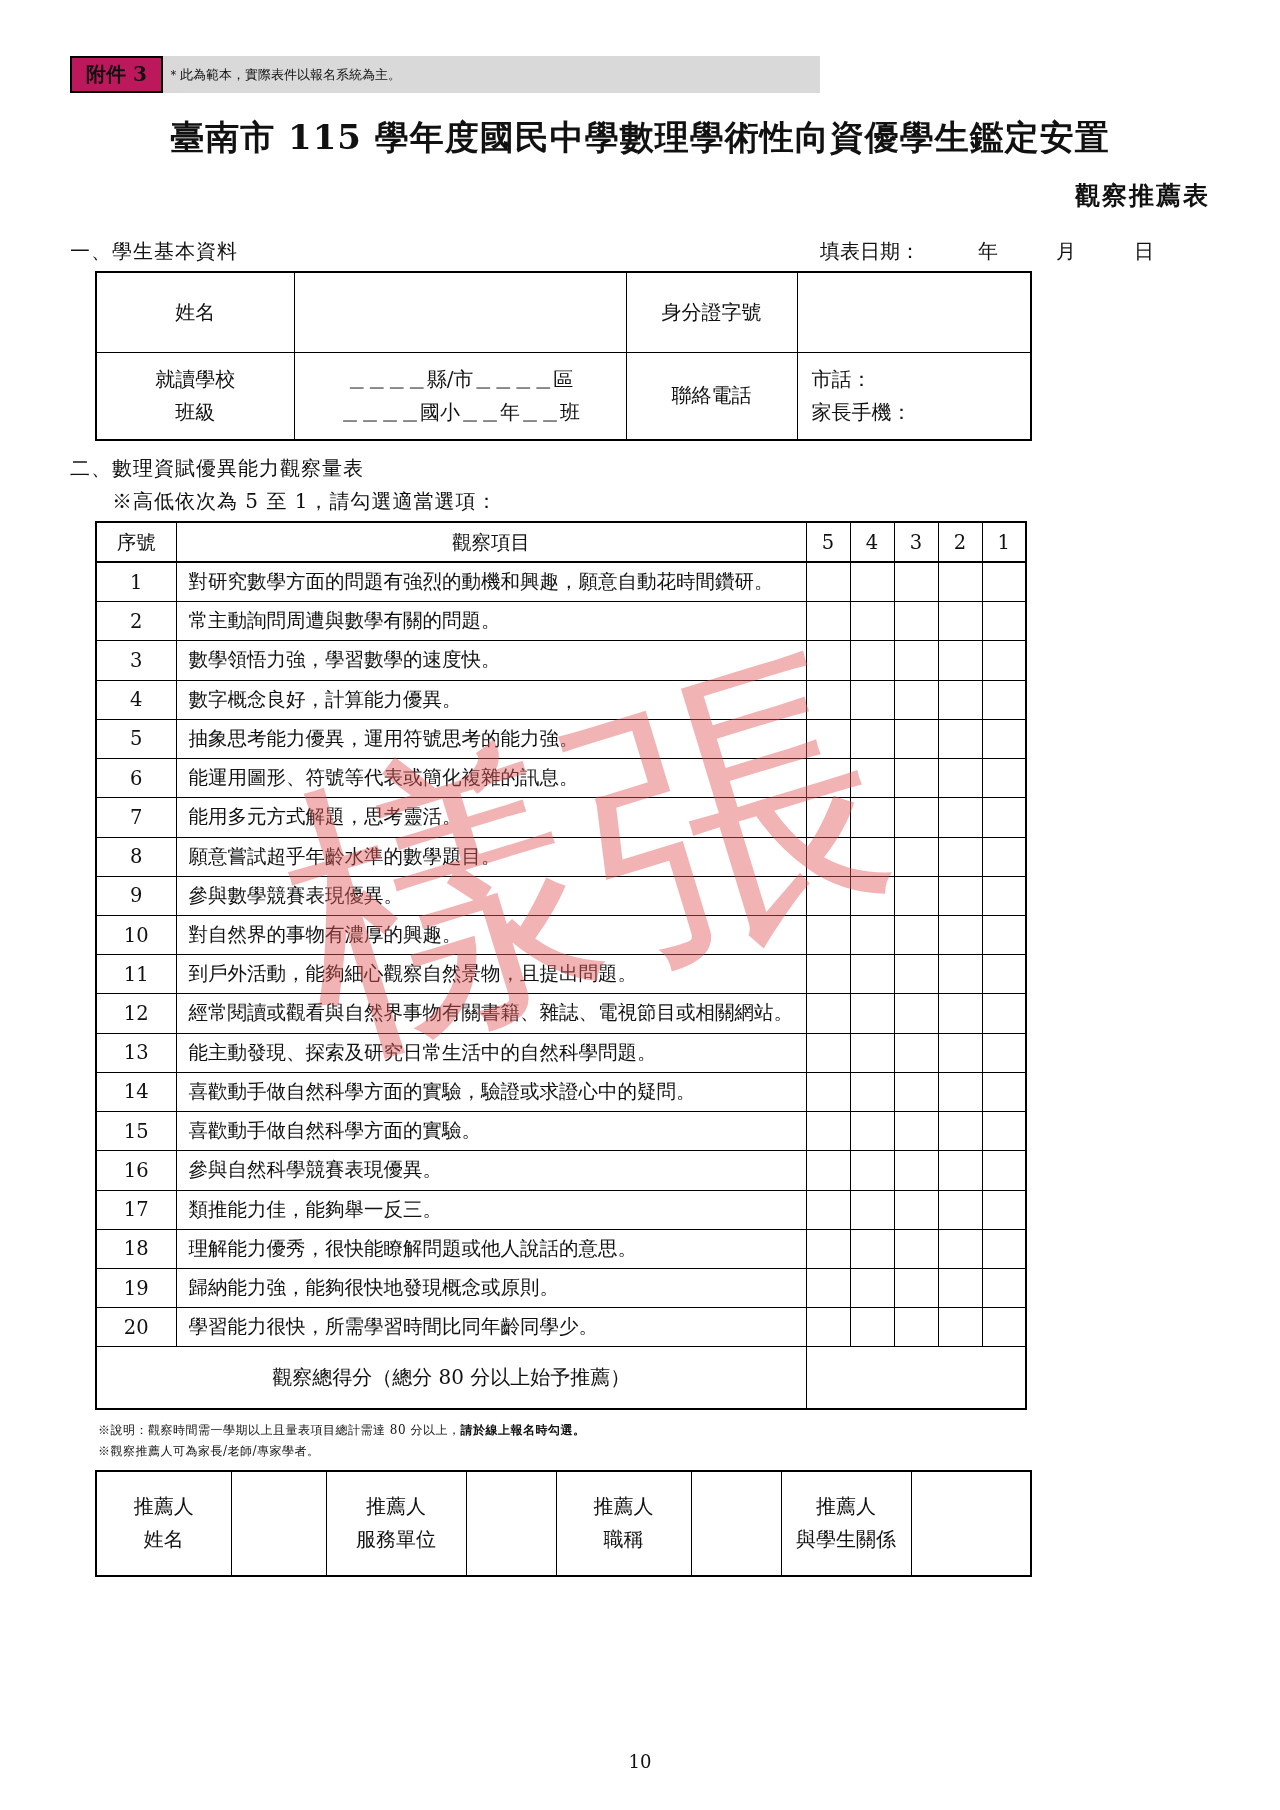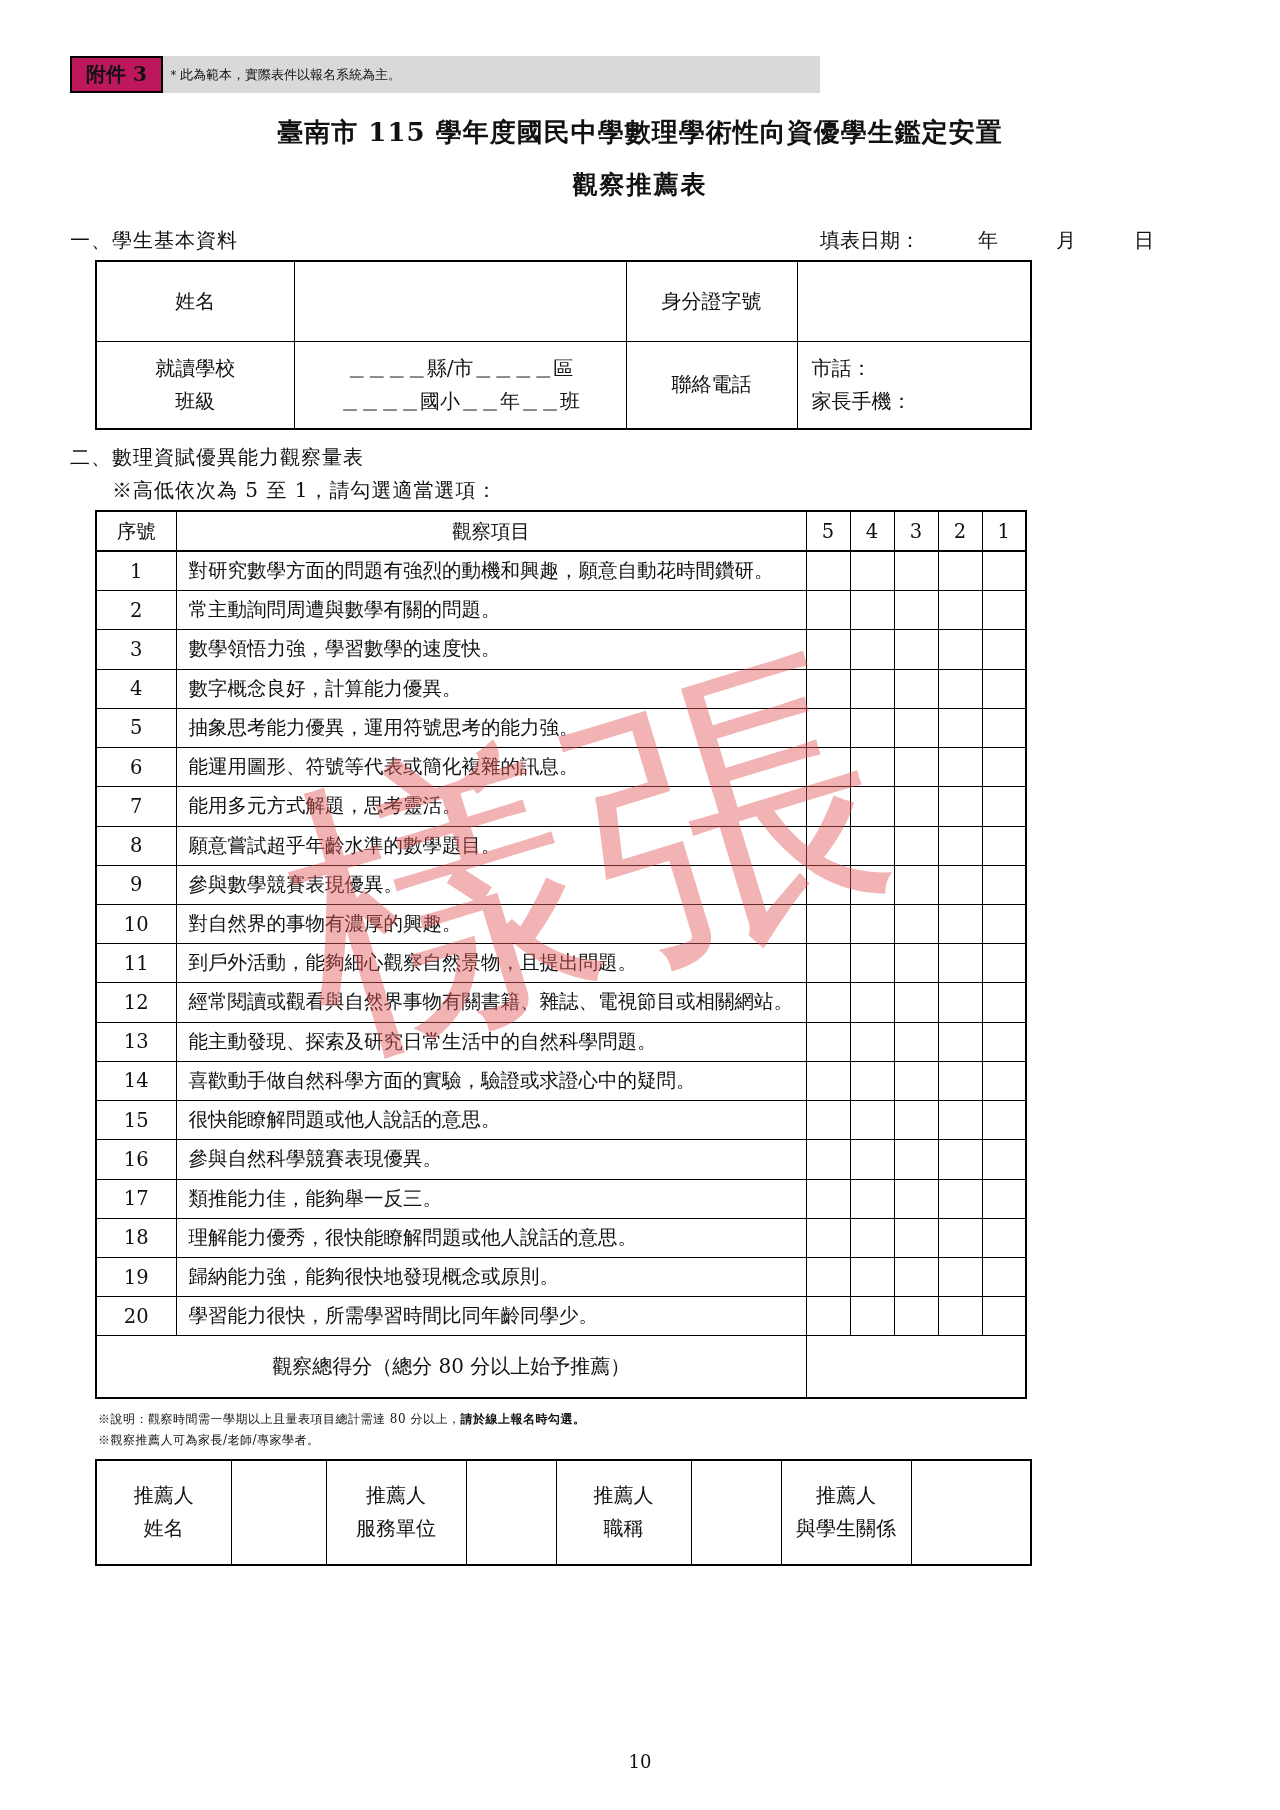--- a/index.html
+++ b/index.html
@@ -29,22 +29,22 @@
     background: #d9d9d9;
     font-size: 13px;
     display: flex;
     align-items: center;
     padding: 3px 16px 3px 4px;
     white-space: nowrap;
     flex: 1;
   }
 
   
-  .title1 { text-align: center; font-size: 26px; font-weight: bold; letter-spacing: 1px; margin-top: 22px; }
-  .title2 { text-align: center; font-size: 25px; font-weight: bold; letter-spacing: 2px; margin-top: 18px; }
+  .title1 { text-align: center; font-size: 34px; font-weight: bold; letter-spacing: 1px; margin-top: 22px; }
+  .title2 { text-align: right; font-size: 25px; font-weight: bold; letter-spacing: 2px; margin-top: 18px; }
 
   
   .sec1-row { display: flex; align-items: baseline; margin-top: 26px; font-size: 20px; }
   .sec1-heading { letter-spacing: 1px; }
   .date-line { margin-left: auto; display: flex; align-items: baseline; width: 390px; }
   .date-line .unit { margin-left: 58px; }
 
   
   table { border-collapse: collapse; table-layout: fixed; }
   td { border: 1px solid #000; font-size: 20px; vertical-align: middle; }
@@ -299,21 +299,21 @@
           <td class="c-no">14</td>
           <td class="c-item">喜歡動手做自然科學方面的實驗，驗證或求證心中的疑問。</td>
           <td class="c-rate"></td>
           <td class="c-rate"></td>
           <td class="c-rate"></td>
           <td class="c-rate"></td>
           <td class="c-rate"></td>
         </tr>
         <tr>
           <td class="c-no">15</td>
-          <td class="c-item">很快能瞭解問題或他人說話的意思。</td>
+          <td class="c-item">喜歡動手做自然科學方面的實驗。</td>
           <td class="c-rate"></td>
           <td class="c-rate"></td>
           <td class="c-rate"></td>
           <td class="c-rate"></td>
           <td class="c-rate"></td>
         </tr>
         <tr>
           <td class="c-no">16</td>
           <td class="c-item">參與自然科學競賽表現優異。</td>
           <td class="c-rate"></td>

